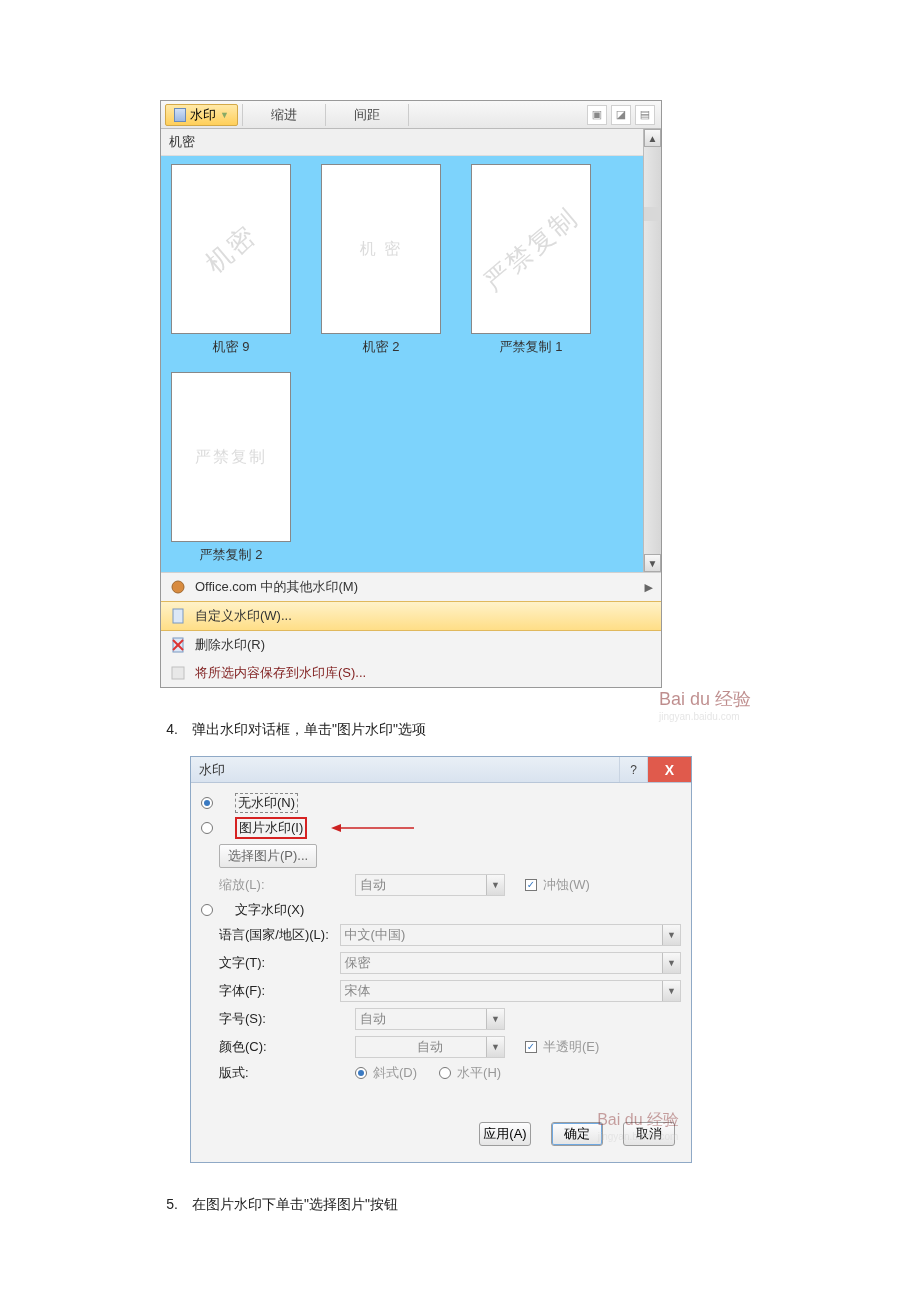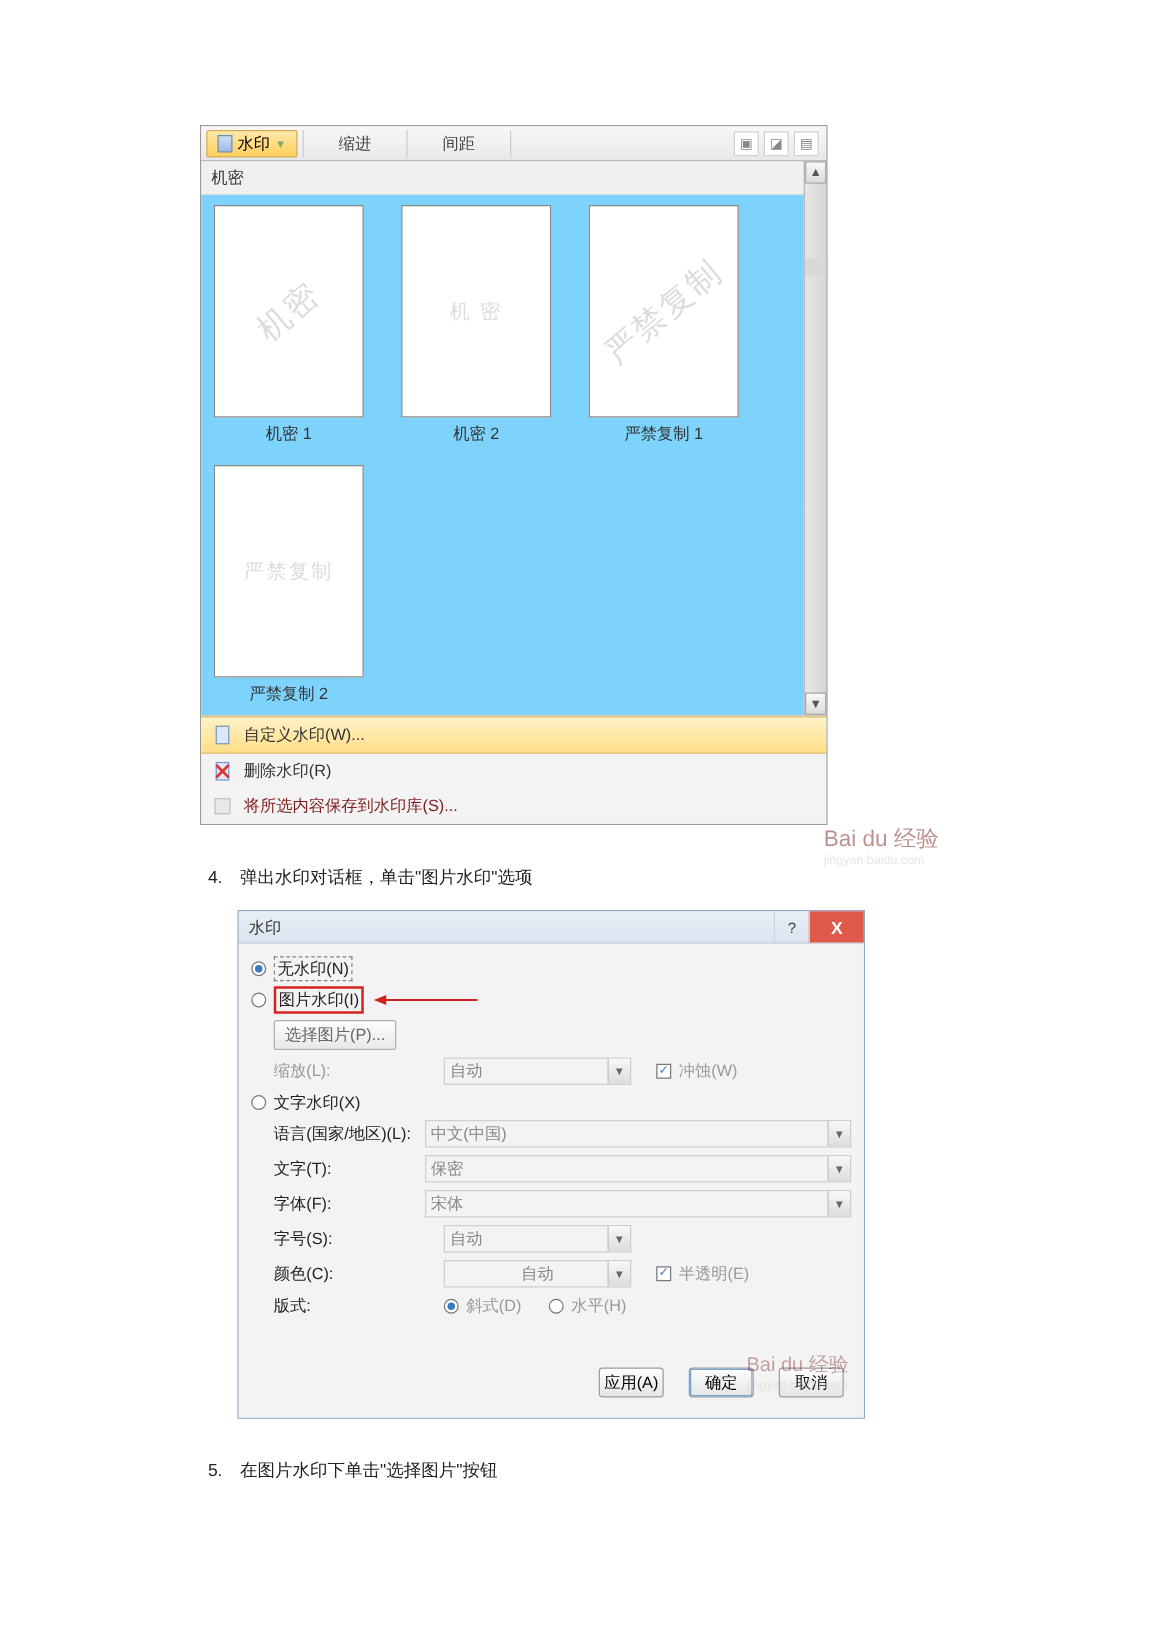--- a/index.html
+++ b/index.html
@@ -112,21 +112,21 @@
       height: 26px;
       padding: 0 0 0 8px;
       font-size: 13px;
       color: #333;
     }
     .titlebar-btns { margin-left: auto; display: flex; height: 100%; }
     .tb-btn { width: 28px; display: flex; align-items: center; justify-content: center; border-left: 1px solid #c9d4e2; font-size: 12px; color: #444; }
     .tb-close { background: #e05a4c; color: #fff; width: 44px; font-size: 14px; font-weight: bold; }
     
     .dialog-body { background: #f3f3f3; padding: 8px 10px; position: relative; }
-    .opt-row { display: flex; align-items: center; gap: 6px; padding: 2px 0; font-size: 13px; }
+    .opt-row { display: flex; align-items: center; gap: 22px; padding: 2px 0; font-size: 13px; }
     .radio { width: 12px; height: 12px; border: 1px solid #777; border-radius: 50%; display: inline-flex; align-items: center; justify-content: center; background: #fff; }
     .radio.checked::after { content: ''; width: 6px; height: 6px; border-radius: 50%; background: #3a7ac2; }
     .checkbox { width: 12px; height: 12px; border: 1px solid #777; background: #fff; display: inline-flex; align-items: center; justify-content: center; font-size: 10px; color: #3a7ac2; }
     .checkbox.checked::after { content: '✓'; line-height: 1; }
     .opt-label { color: #222; }
     .opt-label.disabled { color: #999; }
     .dashed-box { border: 1px dashed #888; padding: 0 2px; }
     .red-box { border: 2px solid #d62222; padding: 0 2px; }
     .arrow-svg { width: 90px; height: 16px; }
     
@@ -212,21 +212,21 @@
       </div>
     </div>
     <div class="gallery-container">
       <div class="gallery-main">
         <div class="gallery-header">机密</div>
         <div class="gallery-row">
           <div class="gallery-item">
             <div class="gallery-thumb">
                 <span class="wm-text">机密</span>
               </div>
-            <div class="gallery-caption">机密 1</div>
+            <div class="gallery-caption">机密 9</div>
           </div>
           <div class="gallery-item">
             <div class="gallery-thumb">
                 <span class="wm-text wm-text-h">机 密</span>
               </div>
             <div class="gallery-caption">机密 2</div>
           </div>
           <div class="gallery-item">
             <div class="gallery-thumb">
                 <span class="wm-text">严禁复制</span>
@@ -244,20 +244,29 @@
         </div>
       </div>
       <div class="scrollbar">
         <div class="scroll-btn">▲</div>
         <div class="scroll-thumb"></div>
         <div class="scroll-track"></div>
         <div class="scroll-btn">▼</div>
       </div>
     </div>
     <div class="menu-items baidu-box">
+      <div class="menu-item">
+        <span class="menu-icon">
+          <svg viewBox="0 0 16 16">
+              <circle cx="8" cy="8" r="6" fill="#d88b3f" stroke="#a0682e"></circle>
+            </svg>
+        </span>
+        <span>Office.com 中的其他水印(M)</span>
+        <span class="arrow">▶</span>
+      </div>
       <div class="menu-item highlighted">
         <span class="menu-icon">
           <svg viewBox="0 0 16 16">
               <rect x="3" y="1" width="10" height="14" fill="#dce8f8" stroke="#7a98c0"></rect>
             </svg>
         </span>
         <span>自定义水印(W)...</span>
       </div>
       <div class="menu-item">
         <span class="menu-icon">

